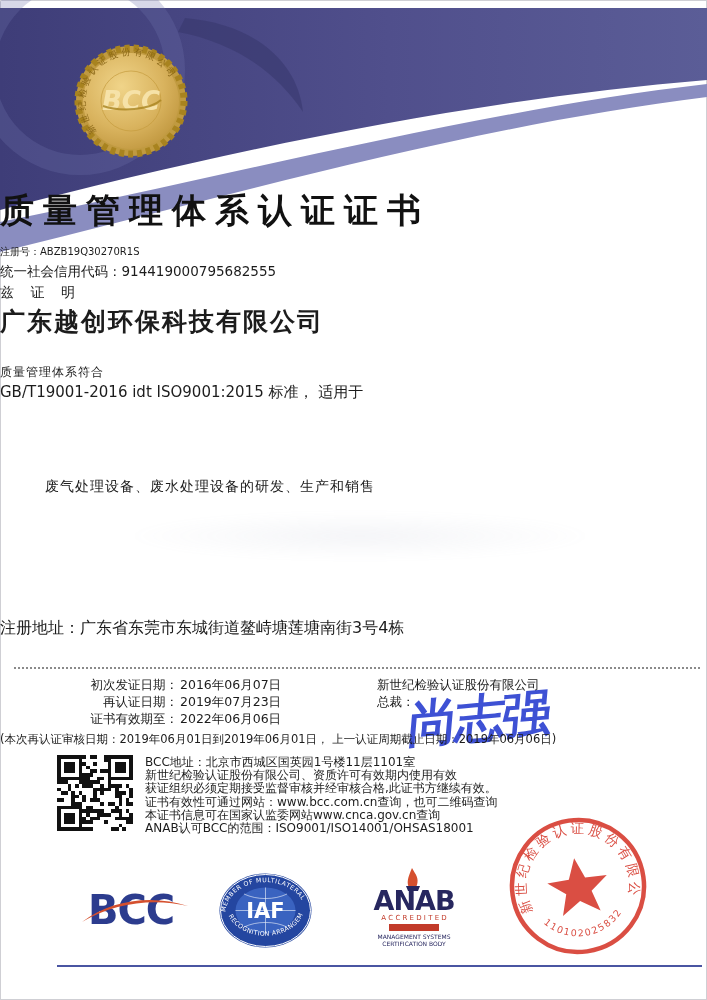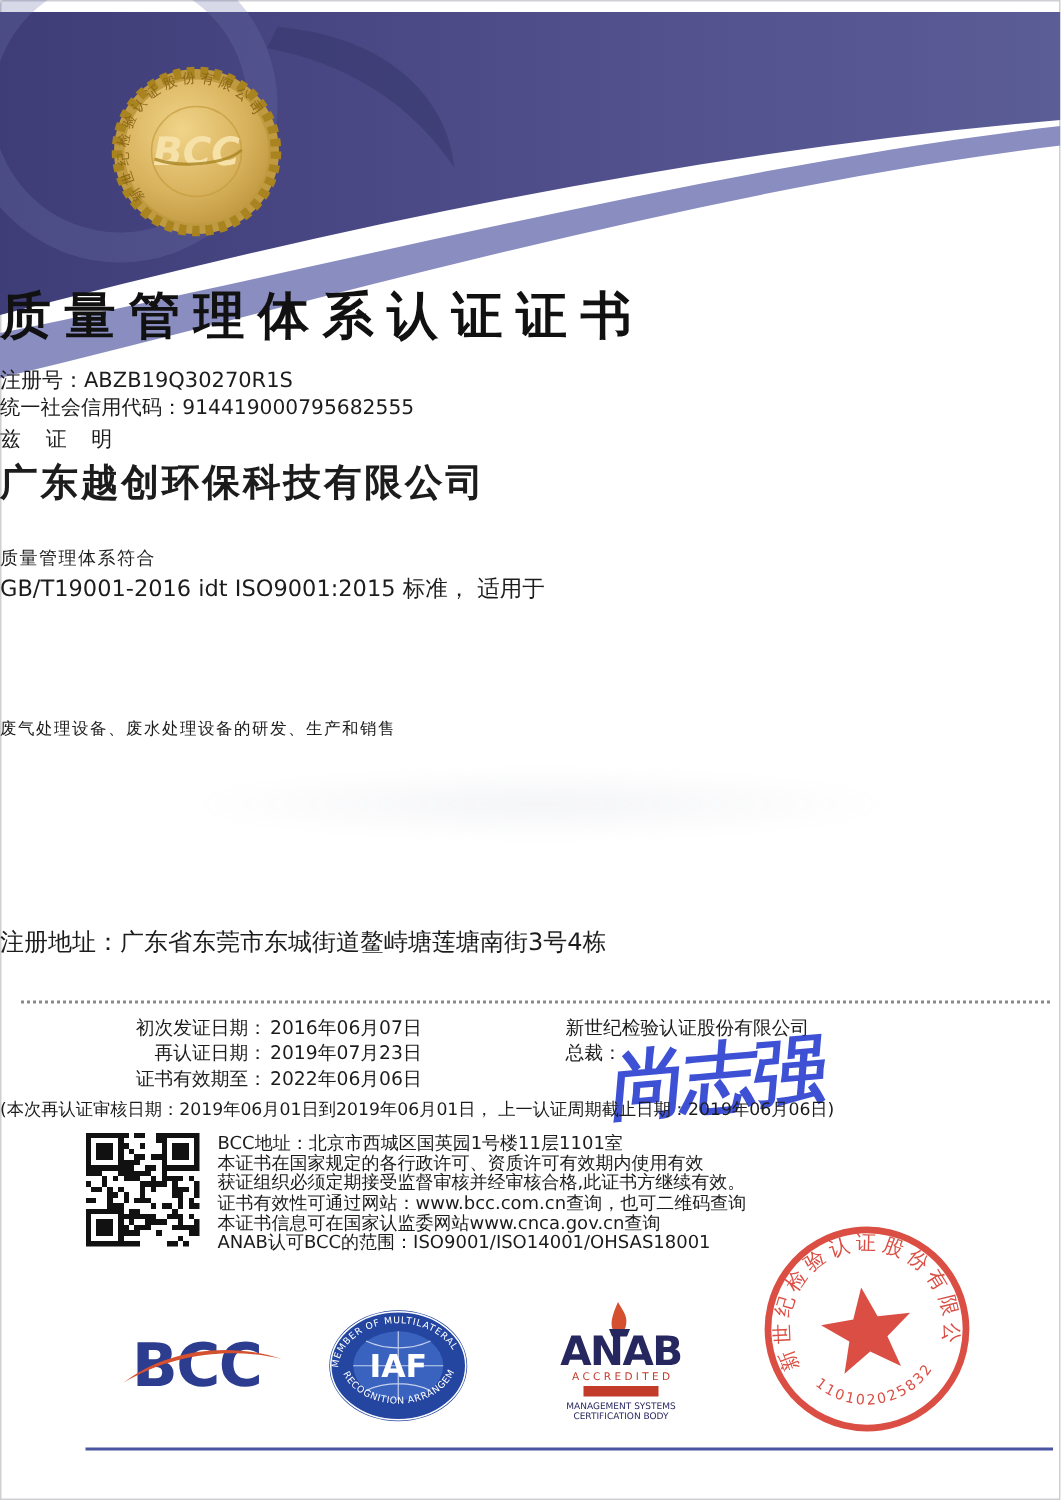--- a/index.html
+++ b/index.html
@@ -9,27 +9,27 @@
     font-family:"DejaVu Sans","Liberation Sans",sans-serif;
     color:#1c1c1c;box-shadow:inset 0 0 0 1px #cfcfd4;
   }
   .abs{position:absolute;}
   .ctr{left:0;right:0;}
   
   .header-art{left:0;top:0;width:707px;height:270px;}
   
   .title{top:188px;font-family:"DejaVu Serif","Liberation Serif",serif;
          font-size:34px;font-weight:700;letter-spacing:9px;color:#111;}
-  .regline{top:245px;font-size:14px;}
+  .regline{top:245px;font-size:10px;}
   .creditline{top:263px;font-size:13.5px;}
   .certify{top:284px;font-size:14px;letter-spacing:6px;}
   .company{top:305px;font-size:25px;font-weight:700;letter-spacing:2px;}
   .conform{top:364px;font-size:12px;letter-spacing:1px;}
   .standard{top:383px;font-size:15px;}
-  .scope{top:478px;font-size:11px;letter-spacing:1px;}
+  .scope{top:478px;font-size:14px;letter-spacing:1px;padding-left:45px;}
   .addr1{top:592px;font-size:16px;}
   .addr2{top:618px;font-size:16px;}
   .dotted-rule{left:14px;top:667px;width:686px;border-top:2px dotted #8a8a8a;height:0;}
   .dates-block{left:70px;top:676px;width:300px;font-size:12.5px;line-height:17px;}
   .dates-row{display:flex;}
   .dates-label{width:108px;text-align:right;}
   .dates-value{margin-left:2px;}
   .issuer-block{left:377px;top:676px;width:300px;font-size:12.5px;line-height:17px;}
   .signature{left:408px;top:683px;width:200px;color:#2a3fd0;font-size:50px;
              font-weight:700;letter-spacing:-3px;transform:rotate(-5deg) skewX(-10deg);
@@ -275,21 +275,21 @@
       <rect x="14" y="0" width="7" height="7" fill="#111111"></rect>
       <rect x="15" y="1" width="5" height="5" fill="#ffffff"></rect>
       <rect x="16" y="2" width="3" height="3" fill="#111111"></rect>
       <rect x="0" y="14" width="7" height="7" fill="#111111"></rect>
       <rect x="1" y="15" width="5" height="5" fill="#ffffff"></rect>
       <rect x="2" y="16" width="3" height="3" fill="#111111"></rect>
     </svg>
 
   <div class="abs fineprint">
     <div>BCC地址：北京市西城区国英园1号楼11层1101室</div>
-    <div>本证书在国家规定的各行政许可、资质许可有效期内使用有效</div>
+    <div>新世纪检验认证股份有限公司、资质许可有效期内使用有效</div>
     <div>获证组织必须定期接受监督审核并经审核合格,此证书方继续有效。</div>
     <div>证书有效性可通过网站：www.bcc.com.cn查询，也可二维码查询</div>
     <div>本证书信息可在国家认监委网站www.cnca.gov.cn查询</div>
     <div>ANAB认可BCC的范围：ISO9001/ISO14001/OHSAS18001</div>
   </div>
 
   <svg class="abs seal" viewBox="0 0 146 146">
     <g transform="rotate(-8 73 73)">
       <circle cx="73" cy="73" r="66" fill="none" stroke="#d63b2f" stroke-width="4.5"></circle>
       <path fill="#d63b2f" d="M73,45 L81.2,65.5 L103,66.2 L85.8,79.6 L92,100.5 L73,88.2 L54,100.5 L60.2,79.6 L43,66.2 L64.8,65.5 Z"></path>

